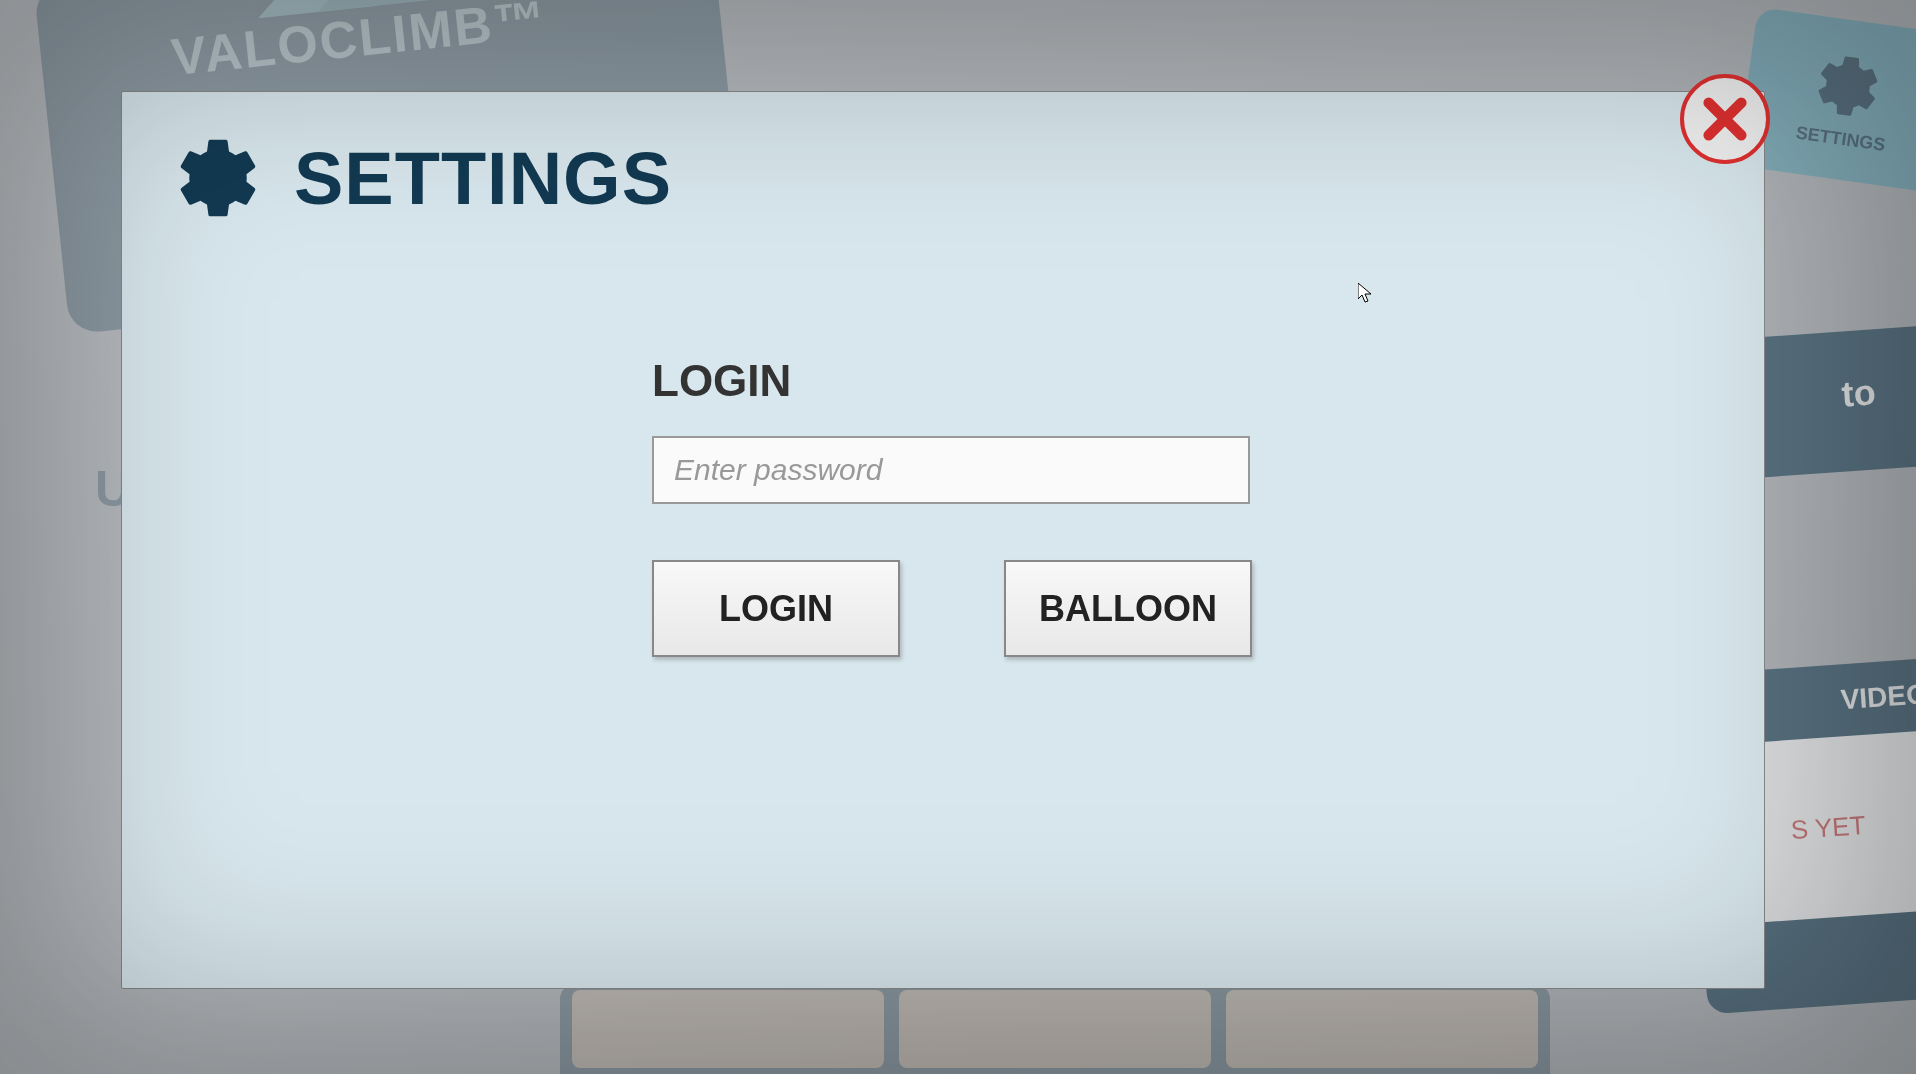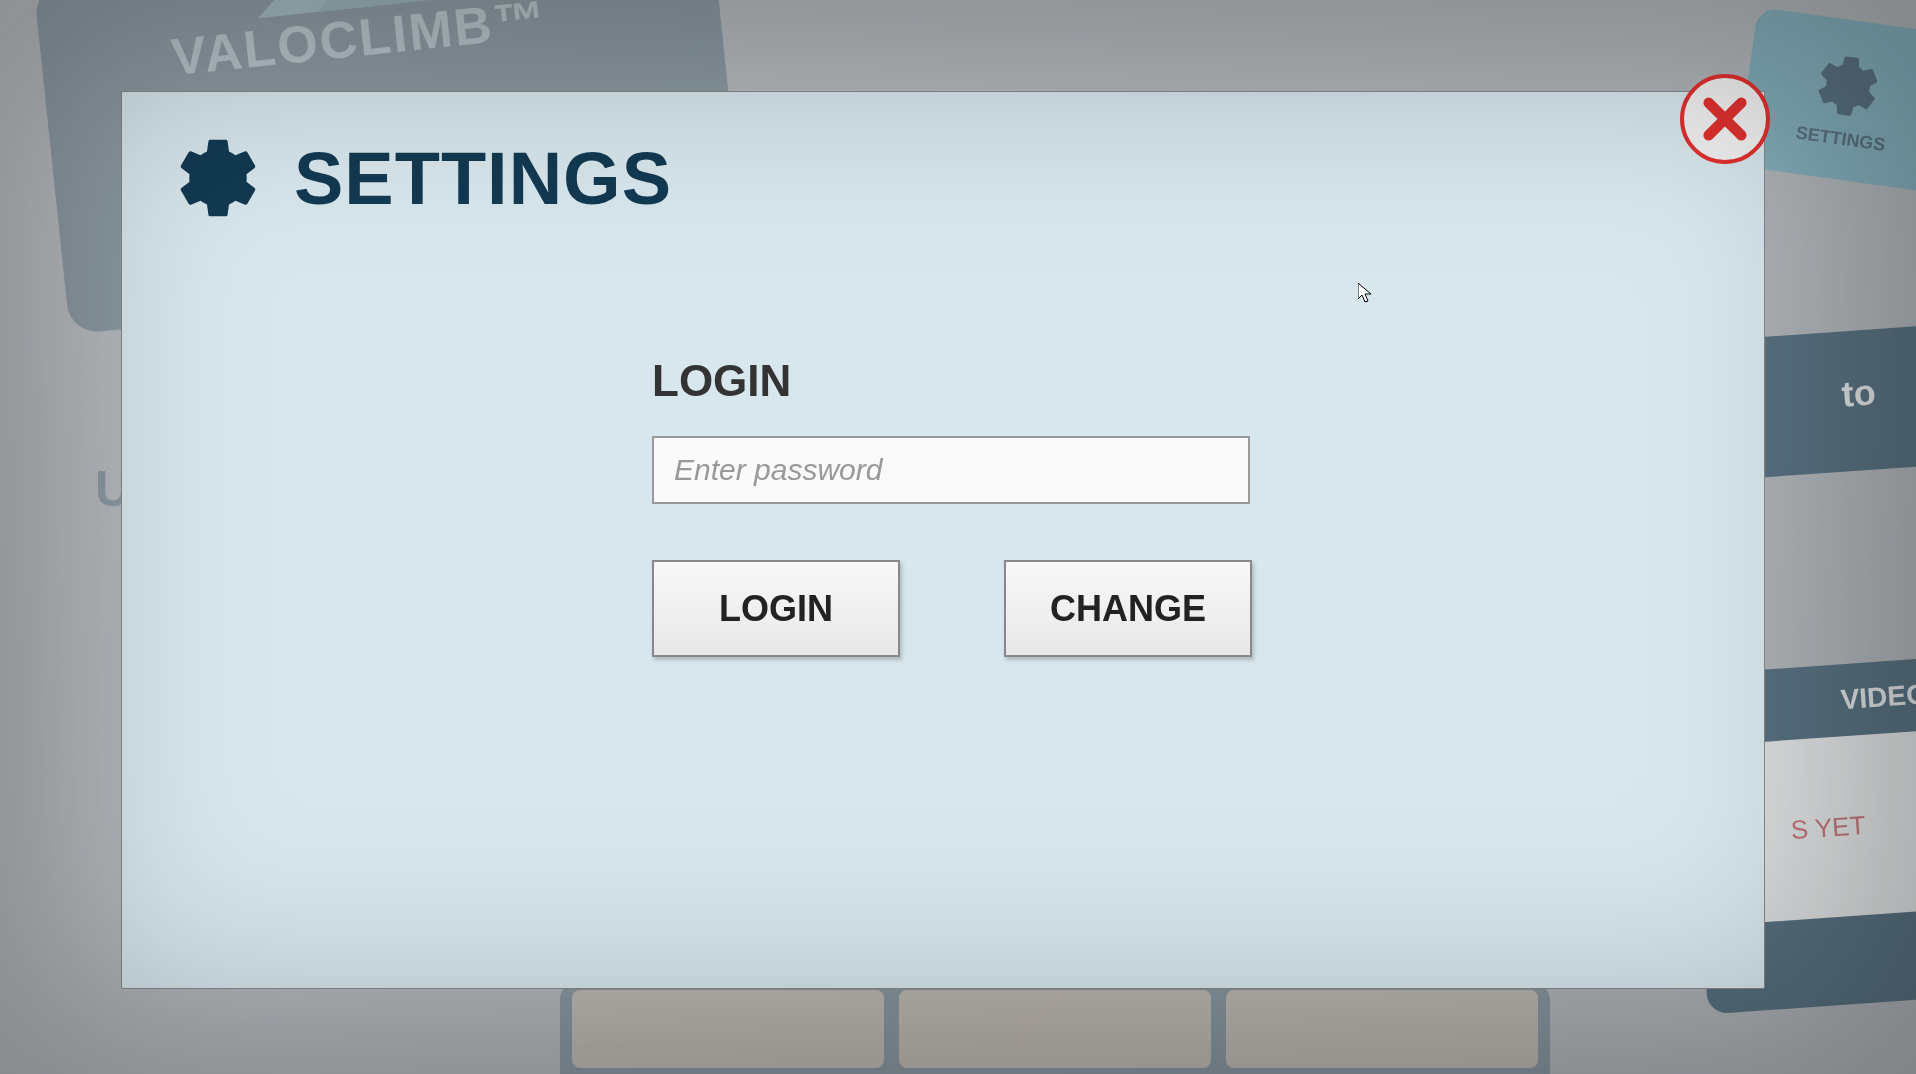--- a/index.html
+++ b/index.html
@@ -410,21 +410,21 @@
       <path fill="currentColor" d="M12,8A4,4 0 0,1 16,12A4,4 0 0,1 12,16A4,4 0 0,1 8,12A4,4 0 0,1 12,8M12,10A2,2 0 0,0 10,12A2,2 0 0,0 12,14A2,2 0 0,0 14,12A2,2 0 0,0 12,10M10,22C9.75,22 9.54,21.82 9.5,21.58L9.13,18.93C8.5,18.68 7.96,18.34 7.44,17.94L4.95,18.95C4.73,19.03 4.46,18.95 4.34,18.73L2.34,15.27C2.21,15.05 2.27,14.78 2.46,14.63L4.57,12.97L4.5,12L4.57,11L2.46,9.37C2.27,9.22 2.21,8.95 2.34,8.73L4.34,5.27C4.46,5.05 4.73,4.96 4.95,5.05L7.44,6.05C7.96,5.66 8.5,5.32 9.13,5.07L9.5,2.42C9.54,2.18 9.75,2 10,2H14C14.25,2 14.46,2.18 14.5,2.42L14.87,5.07C15.5,5.32 16.04,5.66 16.56,6.05L19.05,5.05C19.27,4.96 19.54,5.05 19.66,5.27L21.66,8.73C21.79,8.95 21.73,9.22 21.54,9.37L19.43,11L19.5,12L19.43,13L21.54,14.63C21.73,14.78 21.79,15.05 21.66,15.27L19.66,18.73C19.54,18.95 19.27,19.04 19.05,18.95L16.56,17.95C16.04,18.34 15.5,18.68 14.87,18.93L14.5,21.58C14.46,21.82 14.25,22 14,22H10Z"></path>
     </svg>
     <div class="modal-title">SETTINGS</div>
   </div>
 
   <div class="login-section">
     <div class="login-label">LOGIN</div>
     <input type="password" class="password-input" placeholder="Enter password" style="">
     <div class="button-row">
       <button class="action-btn">LOGIN</button>
-      <button class="action-btn">CHANGE</button>
+      <button class="action-btn">BALLOON</button>
     </div>
   </div>
 </div>
 
 <div class="close-btn">
   <svg viewBox="0 0 24 24" width="56" height="56">
     <path d="M5 5 L19 19 M19 5 L5 19" stroke="#e03030" stroke-width="4.5" stroke-linecap="round" fill="none"></path>
   </svg>
 </div>
 

